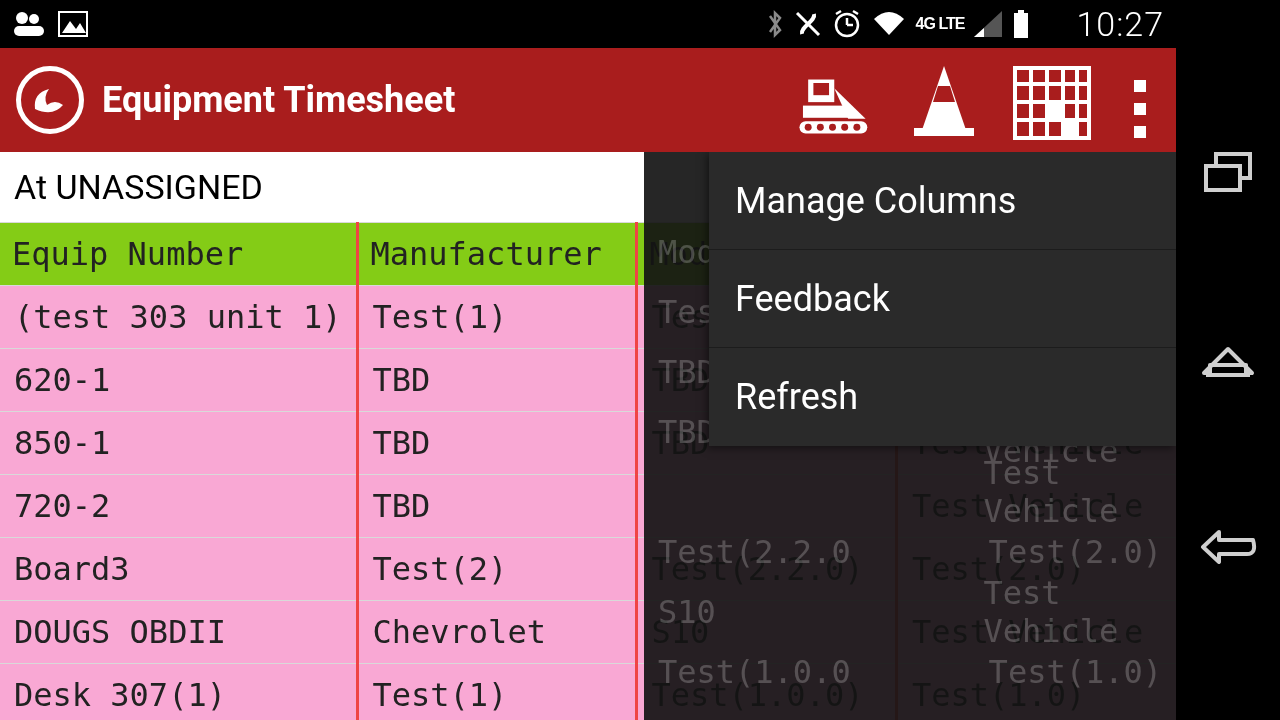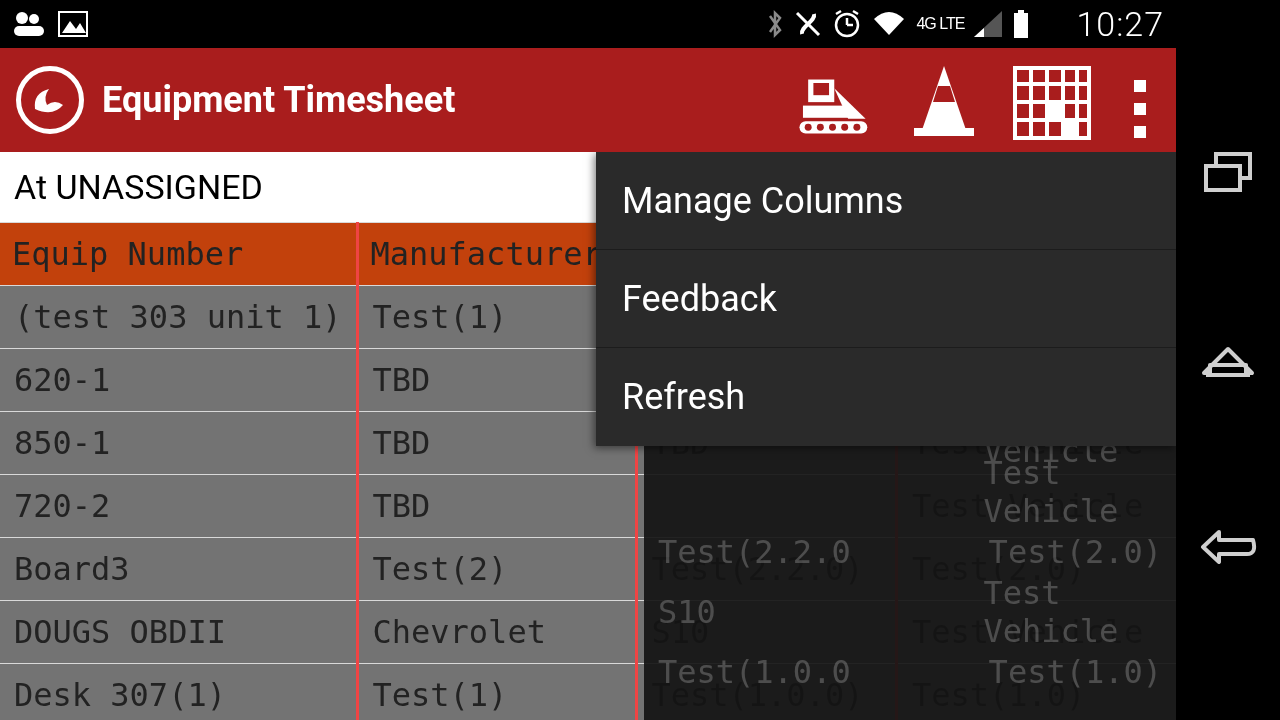--- a/index.html
+++ b/index.html
@@ -42,31 +42,31 @@
   }
 
   .table { width: 100%; border-collapse: collapse; }
   .col1 { width: 353px; }
   .table th, .table td {
     text-align: left; font-weight: 400; font-size: 32px; color: #222;
     padding: 12px 14px; border-top: 1px solid #d9d9d9;
     font-family: ui-monospace, SFMono-Regular, Menlo, Consolas, monospace;
     white-space: nowrap; overflow: hidden; text-overflow: clip;
   }
-  .table th { background: #c2410c; padding-left: 12px; }
-  .table td { background: #737373; }
+  .table th { background: #84cc16; padding-left: 12px; }
+  .table td { background: #f9a8d4; }
   .table td + td, .table th + th { border-left: 3px solid #ef4444; }
 
   
   .menu-overlay {
     position: absolute; top: 0; right: 0; width: 532px; height: 100%;
     background: rgba(20,20,20,0.92);
   }
   .menu {
-    position: absolute; top: 0; right: 0; width: 580px;
+    position: absolute; top: 0; right: 0; width: 467px;
     background: #2a2a2a; display: flex; flex-direction: column;
     box-shadow: -2px 2px 8px rgba(0,0,0,0.5);
   }
   .menu-item {
     height: 98px; display: flex; align-items: center; padding: 0 26px;
     color: #fff; font-size: 36px; border-bottom: 1px solid #1c1c1c;
     cursor: pointer;
   }
   .menu-item:last-child { border-bottom: none; }
 
@@ -123,21 +123,21 @@
             <line x1="15" y1="16" x2="21" y2="16" stroke="#fff" stroke-width="2.5"></line>
             <line x1="4" y1="5" x2="9" y2="2" stroke="#fff" stroke-width="2.5"></line>
             <line x1="26" y1="5" x2="21" y2="2" stroke="#fff" stroke-width="2.5"></line>
           </svg>
       </span>
       <span class="status-icon">
         <svg width="34" height="26" viewBox="0 0 34 26">
             <path d="M2 8 Q17 -6 32 8 L17 24 Z" fill="#fff"></path>
           </svg>
       </span>
-      <span class="status-icon" style="font-size:16px;font-weight:400;letter-spacing:-1px;">
+      <span class="status-icon" style="font-size:16px;font-weight:700;letter-spacing:-1px;">
         <span style="display:inline-block;line-height:14px;font-family:Arial;">4G LTE</span>
       </span>
       <span class="status-icon">
         <svg width="28" height="26" viewBox="0 0 28 26">
             <polygon points="0,26 28,26 28,0" fill="#555"></polygon>
             <polygon points="0,26 10,26 10,17" fill="#fff"></polygon>
           </svg>
       </span>
       <span class="status-icon">
         <svg width="18" height="30" viewBox="0 0 18 30">

